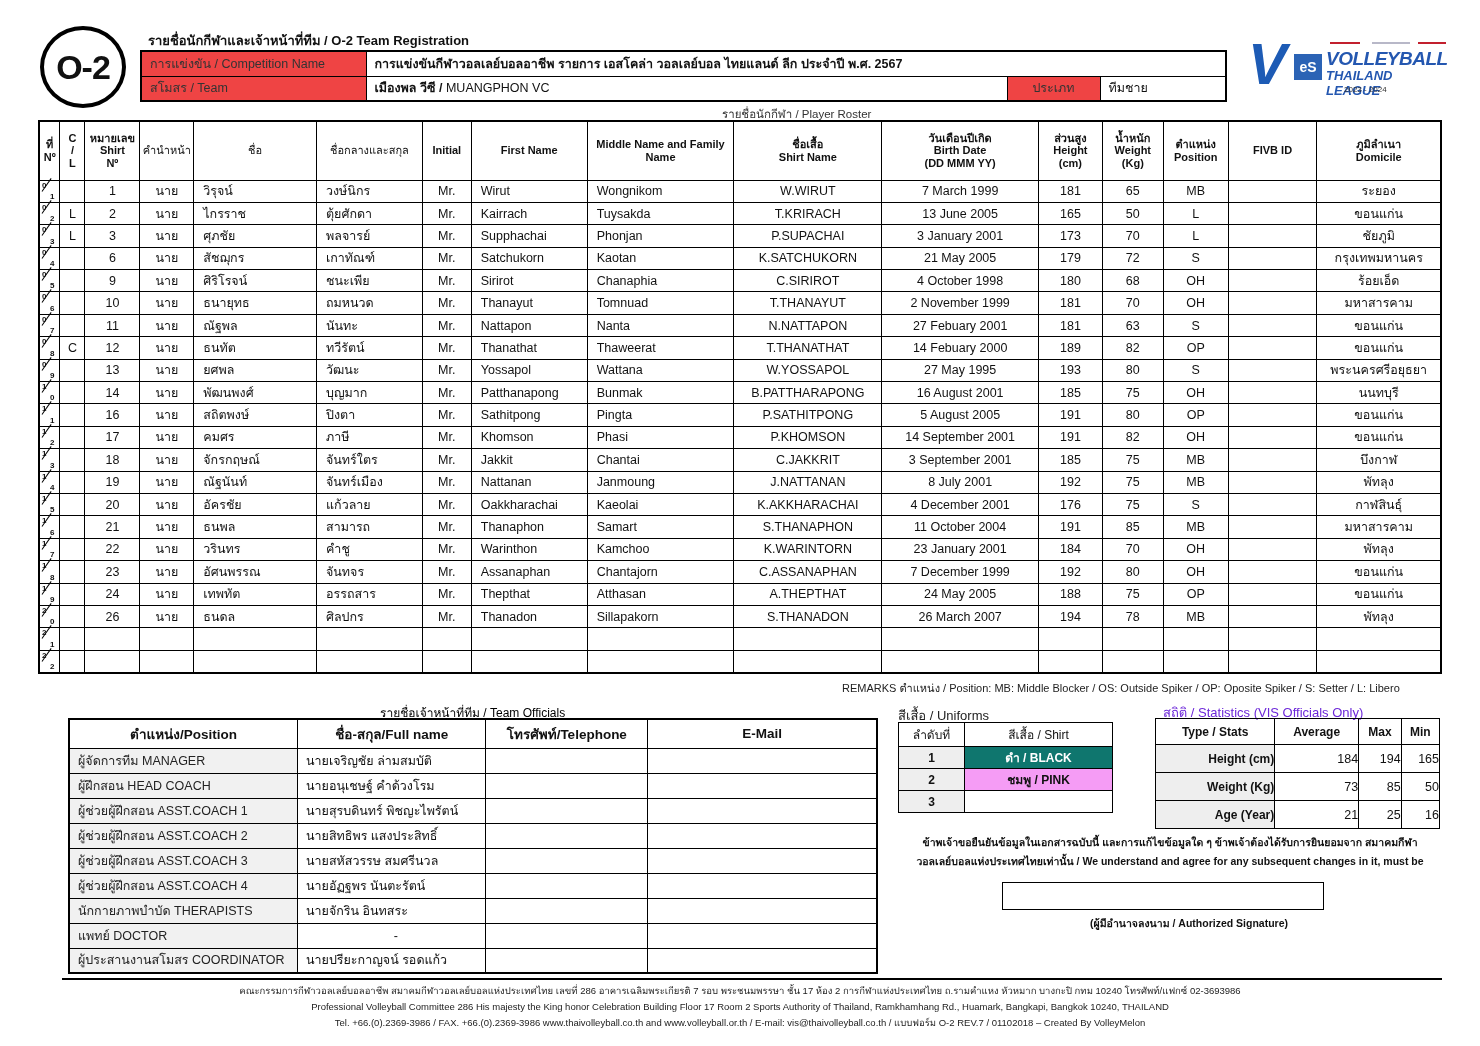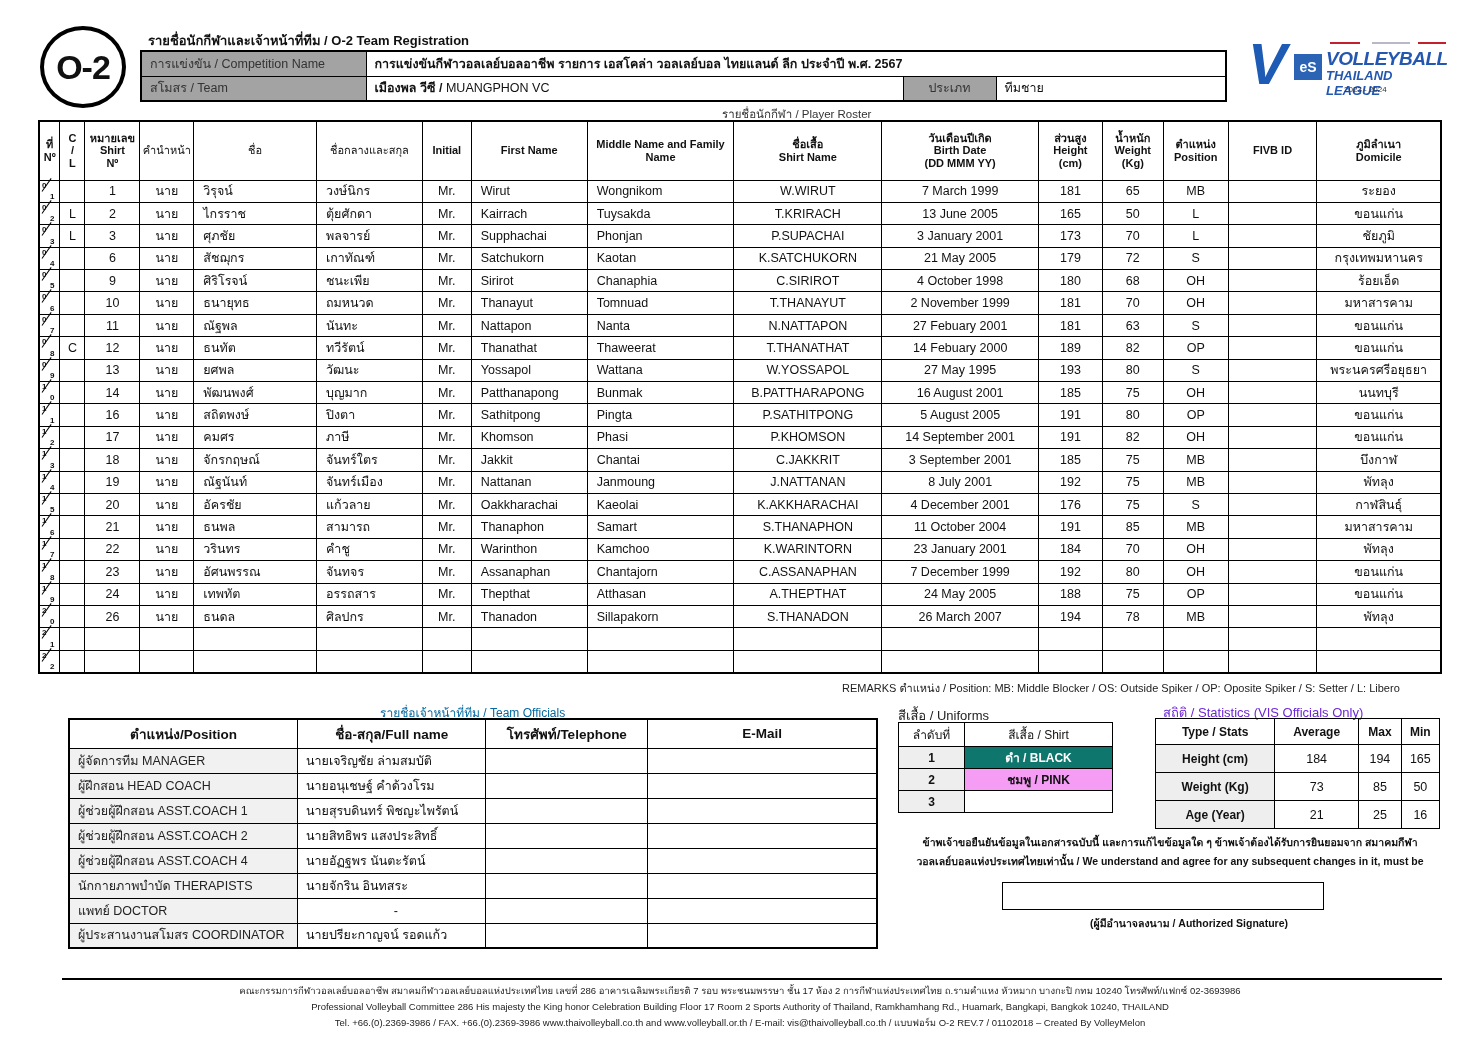--- a/index.html
+++ b/index.html
@@ -9,21 +9,21 @@
 
   
   #badge { left: 40px; top: 26px; width: 86px; height: 82px; border: 4px solid #000; border-radius: 50%;
     display: flex; align-items: center; justify-content: center; font-weight: 900; font-size: 34px; letter-spacing: -1px; }
 
   #doc-title { left: 148px; top: 30px; font-size: 13px; font-weight: bold; }
 
   
   #info-box { left: 140px; top: 50px; width: 1087px; border: 2px solid #000; border-collapse: collapse; font-size: 12.5px; }
   #info-box td { border: 1px solid #000; height: 25px; padding: 0 8px; }
-  #info-box .lbl { background: #a3a3a3; width: 225px; color: #333; }
+  #info-box .lbl { background: #ef4444; width: 225px; color: #333; }
   #info-box .val { font-weight: bold; }
   #info-box .val span.en { font-weight: normal; }
 
   
   #logo { left: 1248px; top: 30px; width: 200px; height: 70px; }
   #logo .logo-v { position: absolute; left: 0; top: 4px; font-size: 58px; font-weight: 900; font-style: italic; color: #1d5bb5; line-height: 60px; }
   #logo .logo-box { position: absolute; left: 46px; top: 24px; width: 28px; height: 26px; background: #2b63b5; color: #fff; font-weight: bold; font-size: 14px; display:flex; align-items:center; justify-content:center; }
   #logo .logo-t1 { position: absolute; left: 78px; top: 18px; font-size: 19px; font-weight: 900; font-style: italic; color: #2457b0; letter-spacing: -0.5px; }
   #logo .logo-t2 { position: absolute; left: 78px; top: 38px; font-size: 13px; font-weight: 900; font-style: italic; color: #2457b0; }
   #logo .logo-t3 { position: absolute; left: 96px; top: 55px; font-size: 8px; color: #333; }
@@ -40,39 +40,39 @@
   #roster td.left { text-align: left; padding-left: 9px; }
   #roster td.idx { font-size: 8px; font-weight: bold; text-align: left; padding: 0; position: relative; }
   #roster td.idx .t { position: absolute; left: 2px; top: 1px; line-height: 8px; }
   #roster td.idx .b { position: absolute; left: 10px; bottom: 1px; line-height: 8px; }
   #roster td.idx .s { position: absolute; left: 2px; top: 10px; width: 16px; height: 1px; background: #000; transform: rotate(-55deg); transform-origin: left; }
   #roster tbody tr { height: 22.4px; }
 
   #remarks { left: 842px; top: 679px; font-size: 11px; color: #222; }
 
   
-  #officials-caption { left: 380px; top: 703px; font-size: 12px; color: #0369a1; }
+  #officials-caption { left: 380px; top: 703px; font-size: 12px; color: #000000; }
   #officials { left: 68px; top: 718px; width: 810px; border-collapse: collapse; border: 2px solid #000; font-size: 12.5px; }
   #officials th { height: 29px; border: 1.5px solid #000; font-size: 13.5px; font-weight: bold; }
   #officials td { height: 25px; border: 1.5px solid #000; padding-left: 8px; }
   #officials td.pos { background: #f1f1f1; color: #222; }
   #officials td.name { padding-left: 8px; }
 
   
   #uniforms-caption { left: 898px; top: 705px; font-size: 13px; color: #222; }
   #uniforms { left: 898px; top: 722px; width: 215px; border-collapse: collapse; border: 1.5px solid #000; font-size: 12px; }
   #uniforms th { height: 24px; border: 1.5px solid #000; font-weight: normal; font-size: 12px; }
   #uniforms td { height: 22px; border: 1.5px solid #000; text-align: center; font-weight: bold; }
   #uniforms td.no { background: #eee; width: 66px; }
 
   
   #stats-caption { left: 1163px; top: 702px; font-size: 13px; color: #6d28d9; }
   #stats { left: 1155px; top: 718px; width: 285px; border-collapse: collapse; border: 1.5px solid #000; font-size: 12.5px; }
   #stats th { height: 26px; border: 1.5px solid #000; font-weight: bold; font-size: 12px; }
-  #stats td { height: 28px; border: 1.5px solid #000; text-align: center; }
+  #stats td { height: 28px; border: 1.5px solid #000; text-align: right; }
   #stats td.type { background: #eee; font-weight: bold; font-size: 12px; }
 
   #agreement { left: 900px; top: 833px; width: 540px; font-size: 10.5px; text-align: center; line-height: 19px; font-weight: bold; }
   #signature-box { left: 1002px; top: 882px; width: 322px; height: 28px; border: 1.5px solid #000; }
   #signature-label { left: 1028px; top: 915px; width: 322px; text-align: center; font-size: 10.5px; font-weight: bold; }
 
   #footer-rule { left: 62px; top: 978px; width: 1380px; height: 2px; background: #000; }
   #footer { left: 150px; top: 983px; width: 1180px; text-align: center; font-size: 9.5px; line-height: 16px; color: #222; }
 </style>
 </head>
@@ -82,21 +82,21 @@
 <div id="doc-title" class="abs">รายชื่อนักกีฬาและเจ้าหน้าที่ทีม / O-2 Team Registration</div>
 
 <table id="info-box" class="abs">
   <tbody>
       <tr>
     <td class="lbl">การแข่งขัน / Competition Name</td>
     <td class="val" colspan="3">การแข่งขันกีฬาวอลเลย์บอลอาชีพ รายการ เอสโคล่า วอลเลย์บอล ไทยแลนด์ ลีก ประจำปี พ.ศ. 2567</td>
   </tr>
   <tr>
     <td class="lbl">สโมสร / Team</td>
-    <td class="val" style="width:537px">
+    <td class="val" style="width:641px">
       <span>เมืองพล วีซี /</span>
       <span class="en">MUANGPHON VC</span>
     </td>
     <td class="lbl" style="width:93px;text-align:center">ประเภท</td>
     <td class="val" style="font-weight:normal">ทีมชาย</td>
   </tr>
 </tbody>
   </table>
 
 <div id="logo" class="abs">
@@ -690,20 +690,26 @@
         <td></td>
         <td></td>
       </tr>
       <tr>
         <td class="pos">ผู้ช่วยผู้ฝึกสอน ASST.COACH 2</td>
         <td class="name">นายสิทธิพร แสงประสิทธิ์</td>
         <td></td>
         <td></td>
       </tr>
       <tr>
+        <td class="pos">ผู้ช่วยผู้ฝึกสอน ASST.COACH 3</td>
+        <td class="name">นายสหัสวรรษ สมศรีนวล</td>
+        <td></td>
+        <td></td>
+      </tr>
+      <tr>
         <td class="pos">ผู้ช่วยผู้ฝึกสอน ASST.COACH 4</td>
         <td class="name">นายอัฏฐพร นันตะรัตน์</td>
         <td></td>
         <td></td>
       </tr>
       <tr>
         <td class="pos">นักกายภาพบำบัด THERAPISTS</td>
         <td class="name">นายจักริน อินทสระ</td>
         <td></td>
         <td></td>

